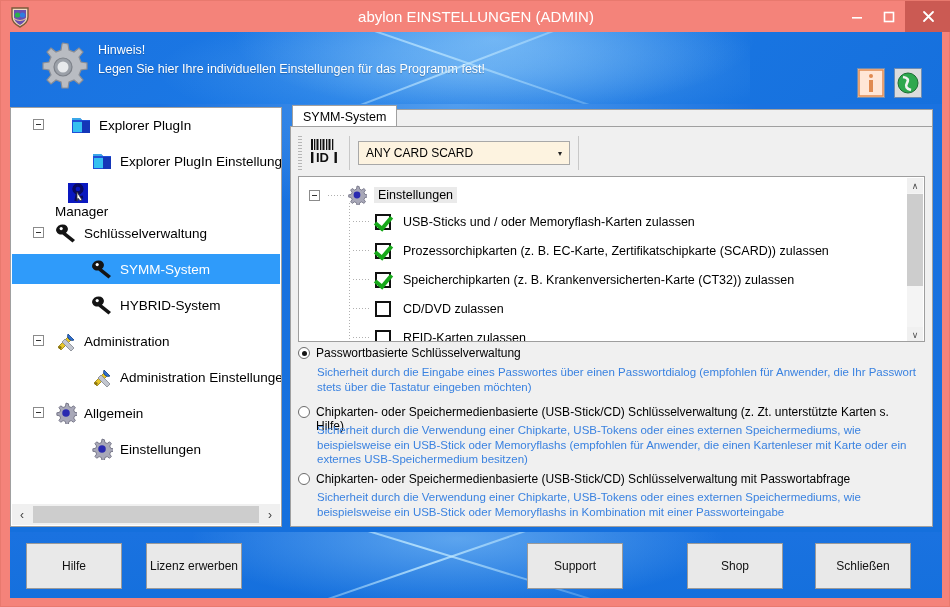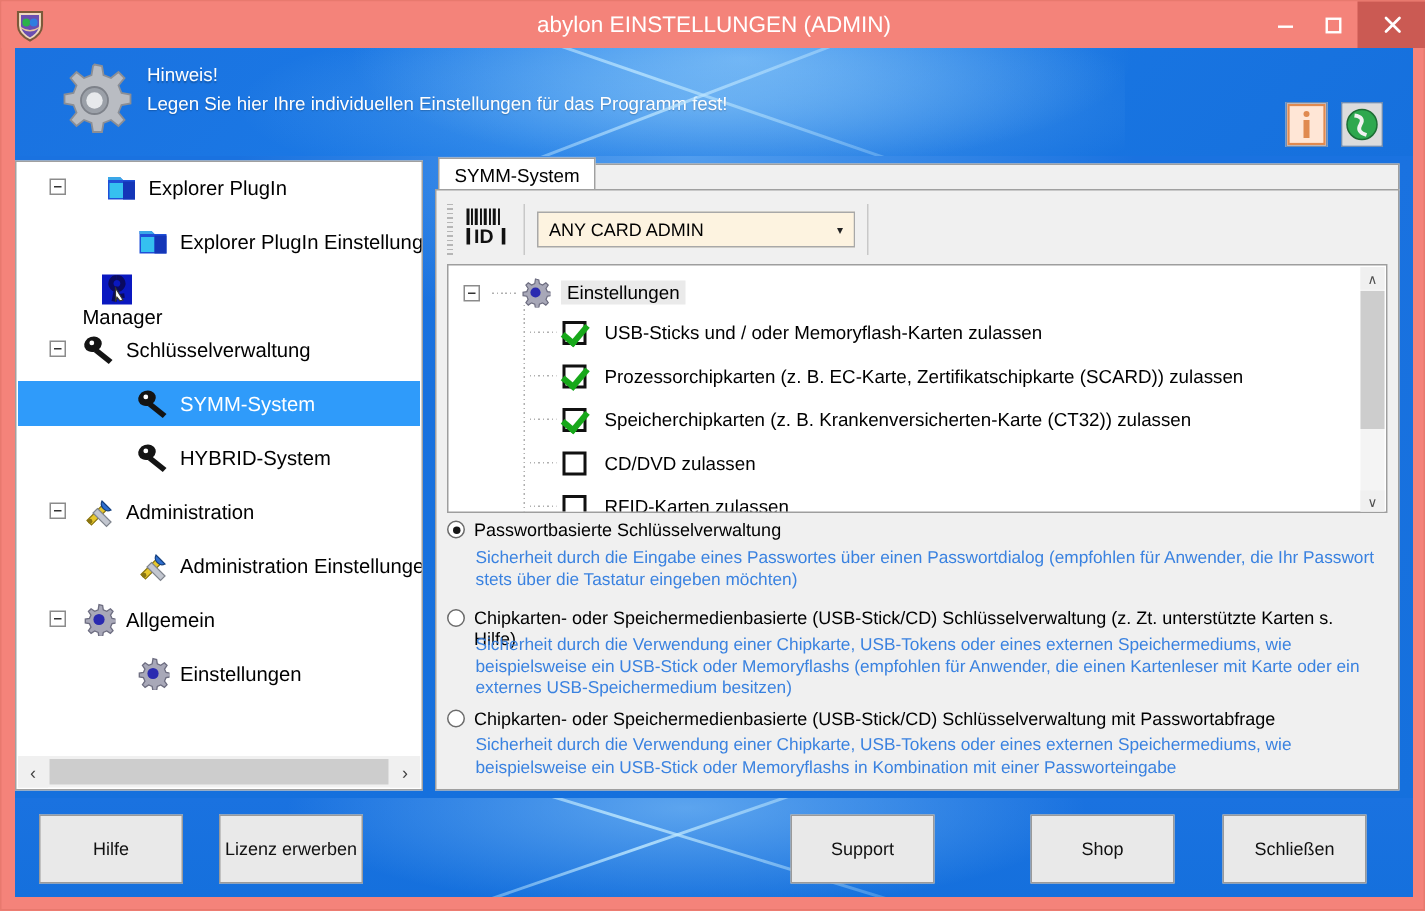--- a/index.html
+++ b/index.html
@@ -500,21 +500,21 @@
             <rect x="19.5" y="2" width="2" height="11"></rect>
               <rect x="23" y="2" width="1.3" height="11"></rect>
             <rect x="2" y="15" width="2.4" height="11"></rect>
           </g>
           <text x="7" y="25" font-family="Liberation Sans, sans-serif" font-size="13" font-weight="bold" fill="#111">ID</text>
           <rect x="25.5" y="15" width="2.4" height="11" fill="#111"></rect>
         </svg>
       </div>
       <div class="reader-sep"></div>
       <div class="combo">
-        <span>ANY CARD ADMIN</span>
+        <span>ANY CARD SCARD</span>
         <span class="arrow">▾</span>
       </div>
       <div class="reader-sep2"></div>
     </div>
 
     <div class="cbtree">
       <div class="cbroot">
         <span class="expander" style="position:relative;margin-right:8px;"></span>
         <span style="width:16px;height:1px;background-image:repeating-linear-gradient(90deg,#b0b0b0 0 1px,transparent 1px 3px);display:inline-block;margin-right:3px;"></span>
         <span style="flex:none;margin-right:7px;">

